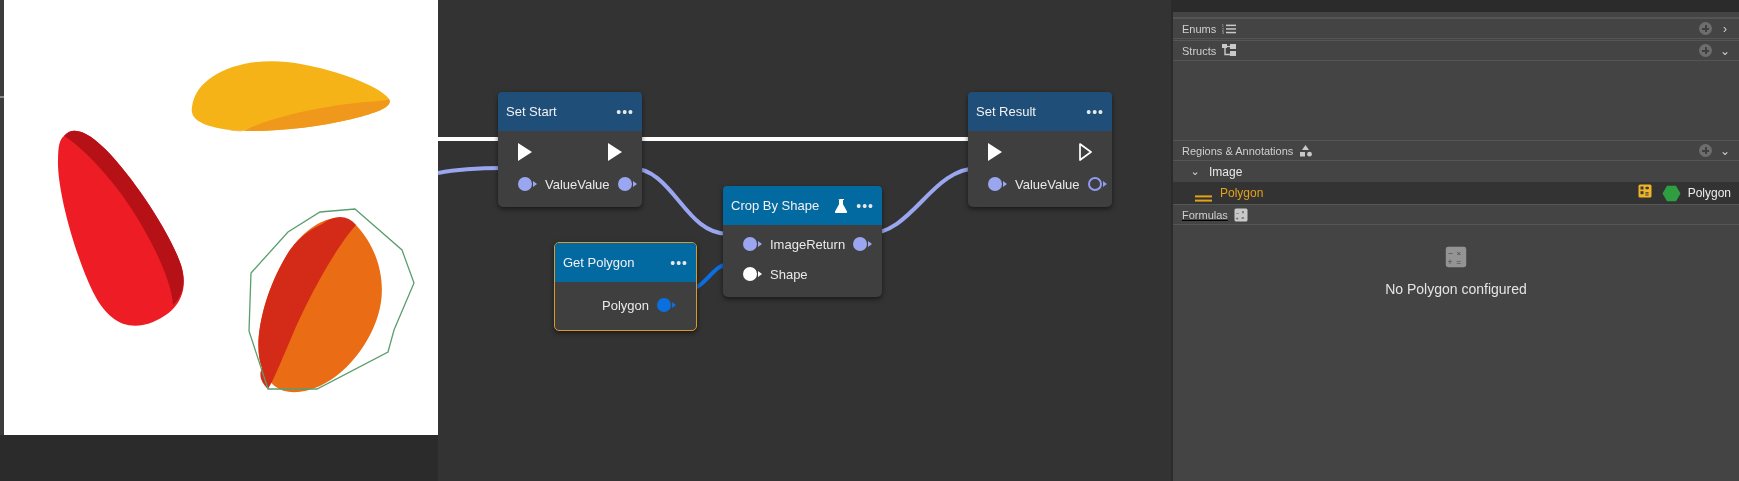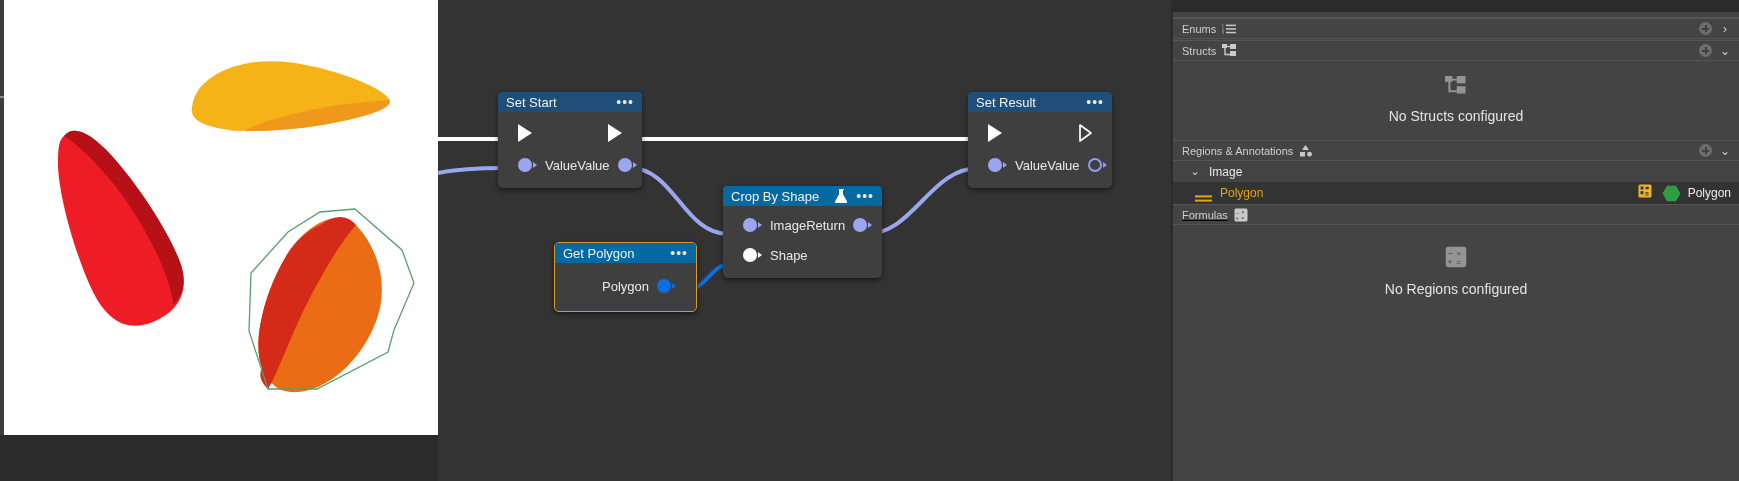--- a/index.html
+++ b/index.html
@@ -12,21 +12,21 @@
   #viewer-gutter{position:absolute;left:0;top:0;width:4px;height:435px;background:#3c3c3c;}
   #viewer-tick{position:absolute;left:0;top:96px;width:4px;height:2px;background:#8a8a8a;}
   #viewer-bottom{position:absolute;left:0;top:435px;width:438px;height:46px;background:#2b2b2b;}
 
   
   #graph{position:absolute;left:438px;top:0;width:733px;height:481px;background:#333333;overflow:hidden;}
   #graph svg.wires{position:absolute;left:0;top:0;width:733px;height:481px;pointer-events:none;}
 
   .node{position:absolute;border-radius:5px;background:#3f3f3f;
         box-shadow:0 2px 5px rgba(0,0,0,.55);}
-  .node .hdr{height:20px;border-radius:4px 4px 0 0;display:flex;align-items:center;
+  .node .hdr{height:39px;border-radius:4px 4px 0 0;display:flex;align-items:center;
              padding:0 8px;color:#f2f2f2;font-size:13px;}
   .node .hdr .ttl{flex:0 0 auto;white-space:nowrap;}
   .node .hdr .sp{flex:1 1 auto;}
   .node .hdr .dots{letter-spacing:1px;font-size:14px;line-height:10px;color:#e8e8e8;
                    cursor:pointer;}
   .node.blue  .hdr{background:#1f4e79;}
   .node.green .hdr{background:#0369a1;}
   .node.sel{border:1px solid #d99a2b;}
   .node .body{padding:4px 0 8px 0;position:relative;}
 
@@ -260,32 +260,20 @@
           <rect x="8" y="7" width="6" height="5" fill="#c9c9c9"></rect>
           <path d="M3 4 V10.5 H8" fill="none" stroke="#c9c9c9" stroke-width="1.4"></path>
           <path d="M3 2.5 H8" fill="none" stroke="#c9c9c9" stroke-width="1.2"></path>
         </svg>
       </span>
       <span class="gap"></span>
       <span class="circ-plus"></span>
       <span class="chev">⌄</span>
     </div>
 
-    <div class="empty" style="position:absolute;left:2px;top:49px;width:566px;height:78px;">
-      <span class="eic">
-        <svg width="22" height="19" viewBox="0 0 15 13" xmlns="http://www.w3.org/2000/svg">
-          <rect x="0" y="0" width="5" height="4" fill="#b4b4b4"></rect>
-          <rect x="8" y="0" width="6" height="5" fill="#b4b4b4"></rect>
-          <rect x="8" y="7" width="6" height="5" fill="#b4b4b4"></rect>
-          <path d="M3 4 V10.5 H8" fill="none" stroke="#b4b4b4" stroke-width="1.4"></path>
-          <path d="M3 2.5 H8" fill="none" stroke="#b4b4b4" stroke-width="1.2"></path>
-        </svg>
-      </span>
-      <span>No Structs configured</span>
-    </div>
 
     <div class="sec-hdr" style="position:absolute;left:2px;top:128px;width:566px;">
       <span class="nm">Regions &amp; Annotations</span>
       <span class="ic">
         <svg width="14" height="12" viewBox="0 0 14 12" xmlns="http://www.w3.org/2000/svg">
           <path d="M6.5 0 L10 5 L3 5 Z" fill="#c9c9c9"></path>
           <rect x="1" y="7" width="5" height="4.5" fill="#c9c9c9"></rect>
           <circle cx="10.5" cy="9.2" r="2.4" fill="#c9c9c9"></circle>
         </svg>
       </span>
@@ -345,17 +333,17 @@
     <div class="empty" style="position:absolute;left:2px;top:213px;width:566px;height:92px;">
       <span class="eic">
         <svg width="22" height="22" viewBox="0 0 14 14" xmlns="http://www.w3.org/2000/svg">
           <rect x="0.5" y="0.5" width="13" height="13" rx="1.5" fill="#b4b4b4"></rect>
           <text x="2" y="6.6" font-size="5.4" fill="#444" font-family="'Liberation Sans',sans-serif">−</text>
           <text x="7.4" y="6.2" font-size="5" fill="#444" font-family="'Liberation Sans',sans-serif">×</text>
           <text x="1.6" y="12.3" font-size="5.4" fill="#444" font-family="'Liberation Sans',sans-serif">+</text>
           <text x="7.2" y="12.1" font-size="5.4" fill="#444" font-family="'Liberation Sans',sans-serif">=</text>
         </svg>
       </span>
-      <span>No Regions configured</span>
+      <span>No Polygon configured</span>
     </div>
 
   </div>
 </div>
 
 </body></html>

